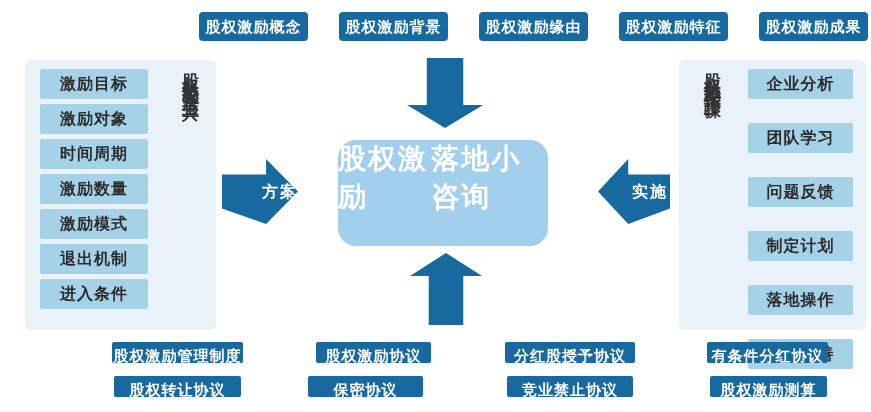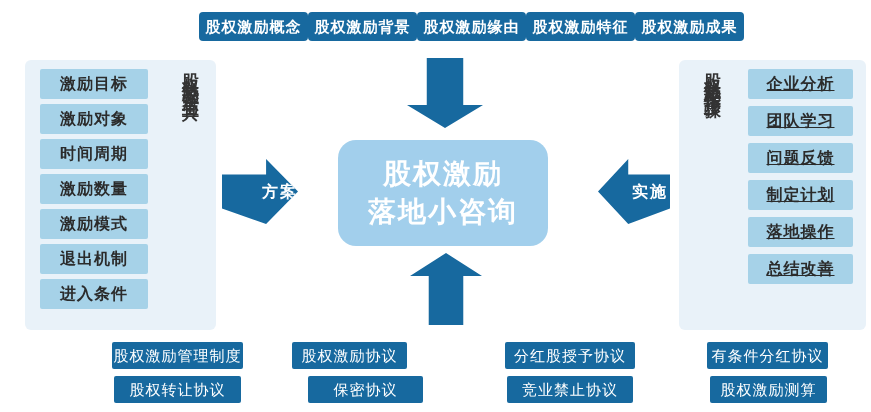--- a/index.html
+++ b/index.html
@@ -4,54 +4,54 @@
 <style>
   html,body{margin:0;padding:0;background:#fff;}
   body{
     width:871px;height:412px;position:relative;overflow:hidden;
     font-family:"Liberation Sans","DejaVu Sans",sans-serif;
     -webkit-font-smoothing:antialiased;
   }
   .canvas{position:absolute;inset:0;}
 
   
-  .top-row{position:absolute;left:167px;top:12px;display:flex;padding-left:32px;}
+  .top-row{position:absolute;left:167px;top:12px;display:flex;gap:31px;padding-left:32px;}
   .tbtn{
     width:109px;height:29px;line-height:29px;text-align:center;
     background:var(--dark-blue,#17699F);color:#fff;font-weight:bold;
     font-size:15px;border-radius:4px;letter-spacing:1px;white-space:nowrap;
   }
 
   
   .panel{position:absolute;top:60px;height:270px;background:var(--panel-bg,#E9F2F9);border-radius:6px;}
   .left-panel{left:25px;width:191px;}
   .right-panel{left:679px;width:187px;}
   .panel-items{position:absolute;top:9px;}
   .left-panel .panel-items{left:15px;width:108px;}
   .right-panel .panel-items{left:69px;width:105px;}
   .pitem{
     height:30px;line-height:30px;text-align:center;border-radius:2px;
     background:var(--light-blue,#A6D2E8);color:var(--text-dark,#2B2B2B);
     font-weight:bold;font-size:16px;letter-spacing:1px;white-space:nowrap;
   }
   .left-panel .pitem{margin-bottom:5px;}
-  .right-panel .pitem{margin-bottom:7px;text-decoration:underline;}
+  .right-panel .pitem{margin-bottom:24px;}
   .vlabel{
     position:absolute;top:0;height:100%;display:flex;align-items:center;
     writing-mode:vertical-rl;text-orientation:upright;
     color:#333;font-weight:bold;font-size:17px;letter-spacing:4px;white-space:nowrap;
   }
   .left-panel .vlabel{right:14px;}
   .right-panel .vlabel{left:22px;}
 
   
   .center-box{
     position:absolute;left:338px;top:140px;width:210px;height:106px;
     background:var(--center-blue,#A2CFEC);border-radius:18px;
-    display:flex;flex-direction:column;align-items:center;justify-content:center;
+    display:flex;flex-direction:row;align-items:flex-start;justify-content:center;
     color:#fff;font-weight:bold;font-size:28px;line-height:38px;letter-spacing:2px;
   }
 
   
   .arrow{position:absolute;background:var(--dark-blue,#17699F);}
   .arrow-label{
     position:absolute;color:#fff;font-weight:bold;font-size:16px;white-space:nowrap;margin-left:29px;
   }
   .vtext{writing-mode:vertical-rl;text-orientation:upright;letter-spacing:3px;}
   .arrow-top{left:407px;top:58px;width:76px;height:70px;
@@ -65,26 +65,26 @@
   .arrow-left .arrow-label{left:11px;top:50%;transform:translateY(-50%);letter-spacing:2px;}
   .arrow-right{left:598px;top:159px;width:72px;height:65px;
     clip-path:polygon(100% 24%,42% 24%,42% 0,0 50%,42% 100%,100% 76%);}
   .arrow-right .arrow-label{right:2px;top:50%;transform:translateY(-50%);letter-spacing:2px;}
 
   
   .bottom-row{position:absolute;left:0;width:871px;}
   .bottom-row-1{top:342px;}
   .bottom-row-2{top:376px;}
   .bbtn{
-    position:absolute;height:27px;line-height:27px;text-align:center;
-    background:var(--dark-blue,#17699F);color:#fff;font-weight:normal;
+    position:absolute;height:21px;line-height:27px;text-align:center;
+    background:var(--dark-blue,#17699F);color:#fff;font-weight:bold;
     font-size:15px;border-radius:2px;letter-spacing:1px;white-space:nowrap;
   }
   .bottom-row-1 div:nth-of-type(1){left:112px;width:131px;}
-  .bottom-row-1 div:nth-of-type(2){left:292px;width:115px;}
+  .bottom-row-1 div:nth-of-type(2){left:316px;width:115px;}
   .bottom-row-1 div:nth-of-type(3){left:505px;width:130px;}
   .bottom-row-1 div:nth-of-type(4){left:707px;width:121px;}
   .bottom-row-2 div:nth-of-type(1){left:114px;width:127px;}
   .bottom-row-2 div:nth-of-type(2){left:308px;width:115px;}
   .bottom-row-2 div:nth-of-type(3){left:507px;width:126px;}
   .bottom-row-2 div:nth-of-type(4){left:710px;width:117px;}
 </style>
 </head>
 <body>
 

